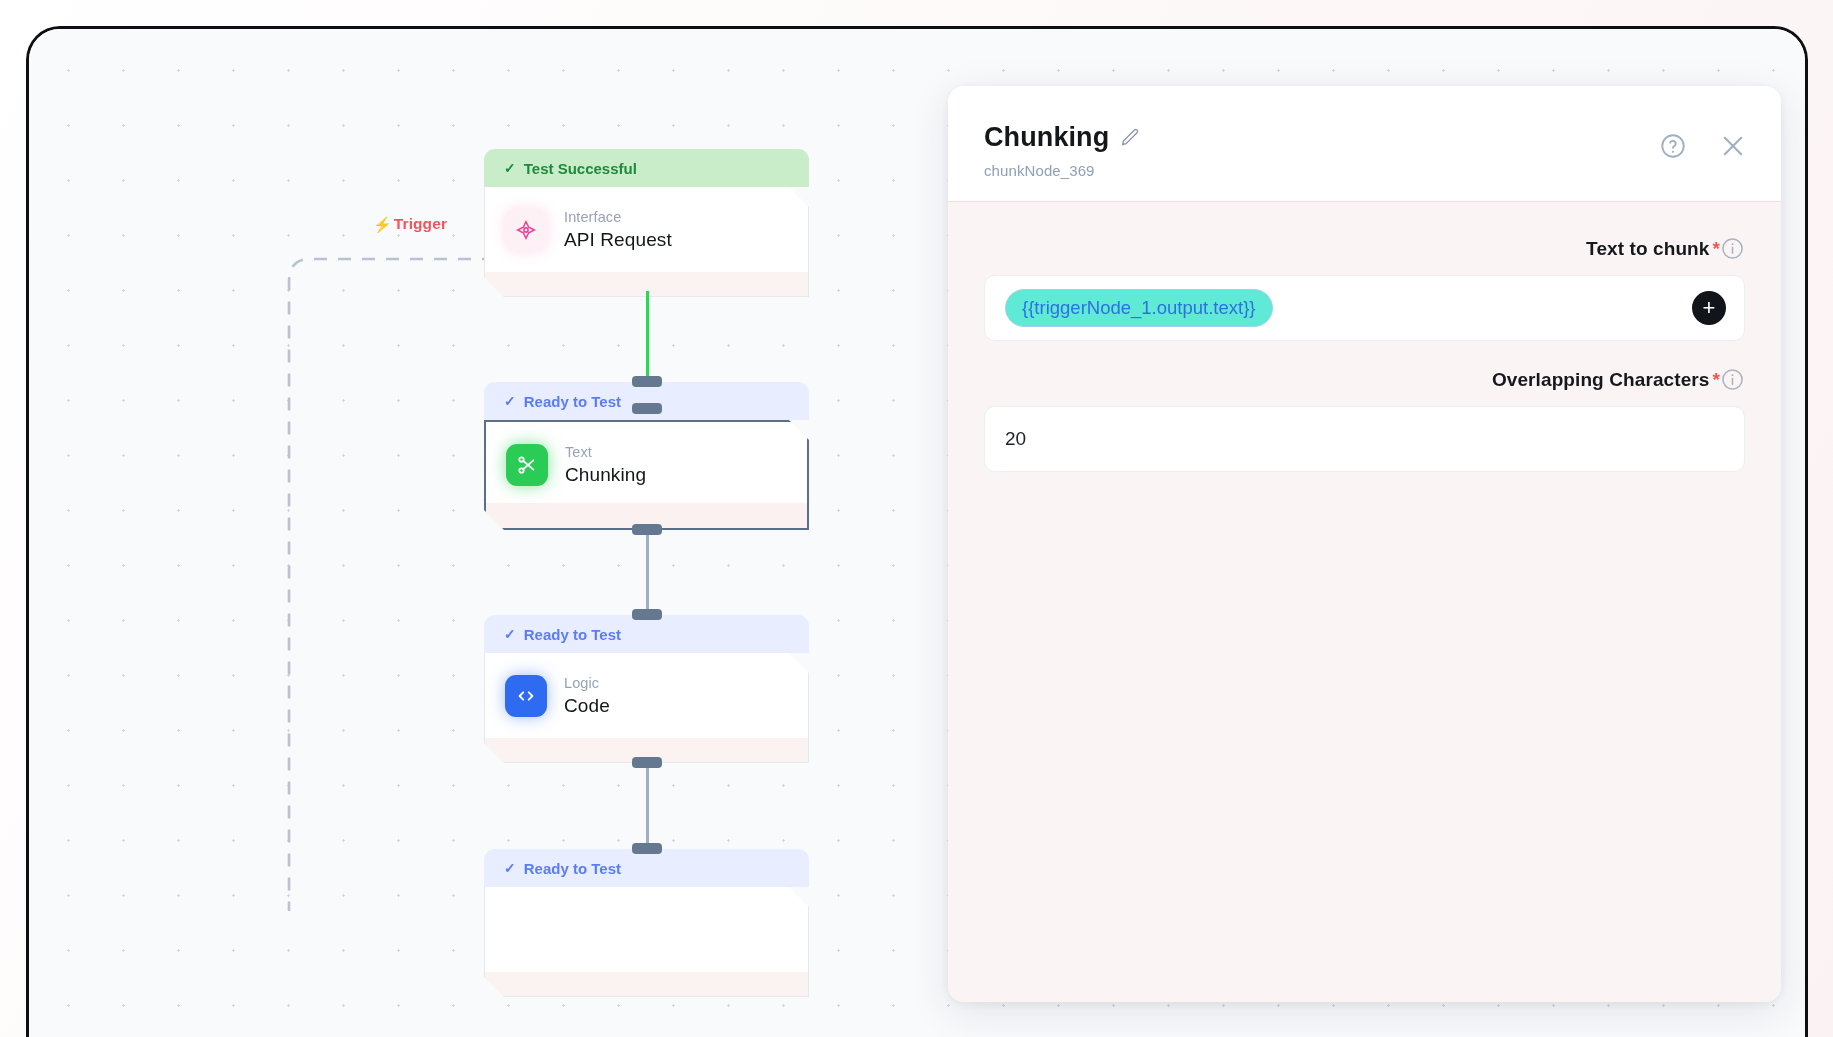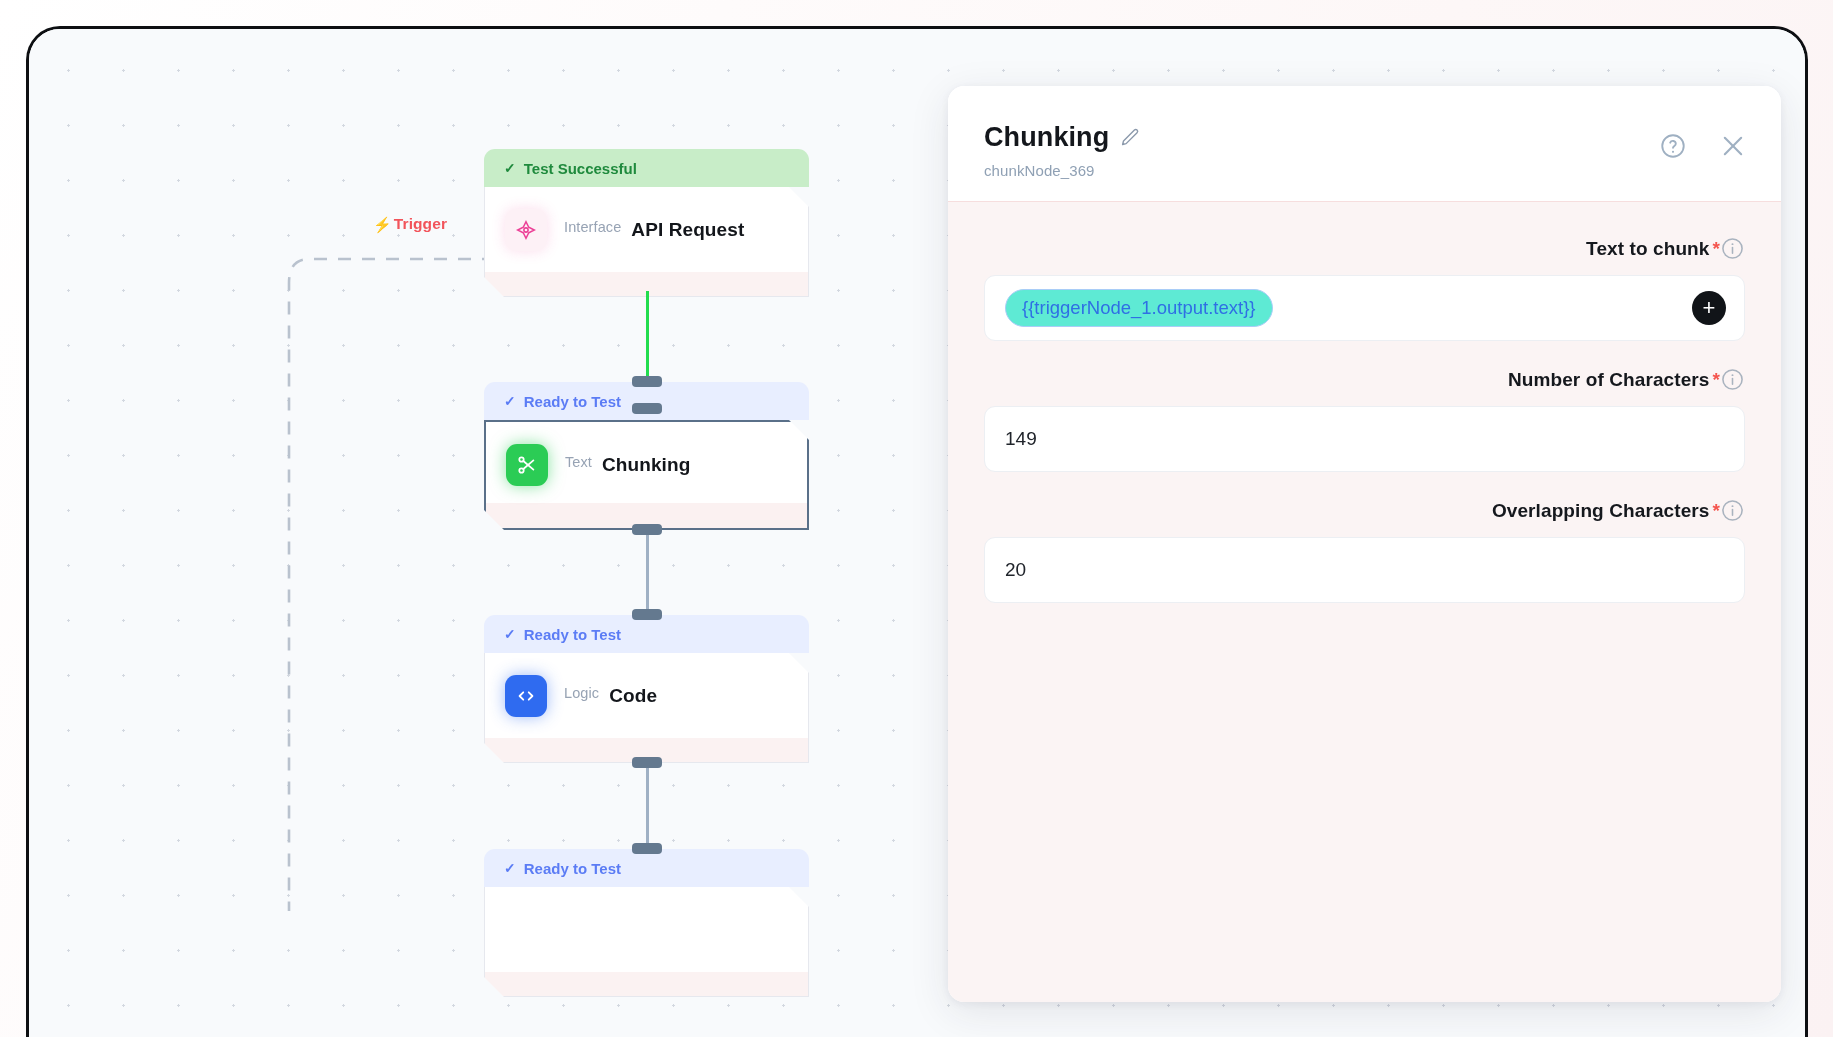--- a/index.html
+++ b/index.html
@@ -133,31 +133,31 @@
     box-shadow: 0 0 14px rgba(236,63,150,.18);
   }
   .icon-data {
     background: #2bcc55;
     box-shadow: 0 0 16px rgba(43,204,85,.55);
   }
   .icon-logic {
     background: #2f6bf0;
     box-shadow: 0 0 16px rgba(47,107,240,.45);
   }
-  .node-text { display: flex; flex-direction: row; gap: 10px; }
+  .node-text { display: flex; flex-direction: column; gap: 4px; }
   .node-cat {
     font-size: 14.5px;
     color: #97a3b4;
     font-weight: 400;
     letter-spacing: .1px;
   }
   .node-title {
     font-size: 19px;
     color: #13161b;
-    font-weight: 700;
+    font-weight: 400;
     letter-spacing: .1px;
   }
 
   
   .port {
     position: absolute;
     left: 50%;
     transform: translateX(-50%);
     width: 30px; height: 11px;
     background: #64798f;
@@ -436,37 +436,20 @@
                   <circle cx="12" cy="7.8" r="0.95" fill="currentColor" stroke="none"></circle>
                 </svg>
               </span>
             </div>
             <div class="input-box token-box">
               <span class="token">{{triggerNode_1.output.text}}</span>
               <button class="add-btn">+</button>
             </div>
           </div>
 
-          <div class="field">
-            <div class="field-label-row">
-              <span class="field-label">
-                <span>Number of Characters</span><span class="req">*</span>
-              </span>
-              <span class="info-icon">
-                <svg width="25" height="25" viewBox="0 0 24 24" fill="none" stroke="currentColor" stroke-width="1.5">
-                  <circle cx="12" cy="12" r="9.2"></circle>
-                  <line x1="12" y1="11" x2="12" y2="16.5" stroke-linecap="round"></line>
-                  <circle cx="12" cy="7.8" r="0.95" fill="currentColor" stroke="none"></circle>
-                </svg>
-              </span>
-            </div>
-            <div class="input-box">
-              <span>149</span>
-            </div>
-          </div>
 
           <div class="field">
             <div class="field-label-row">
               <span class="field-label">
                 <span>Overlapping Characters</span><span class="req">*</span>
               </span>
               <span class="info-icon">
                 <svg width="25" height="25" viewBox="0 0 24 24" fill="none" stroke="currentColor" stroke-width="1.5">
                   <circle cx="12" cy="12" r="9.2"></circle>
                   <line x1="12" y1="11" x2="12" y2="16.5" stroke-linecap="round"></line>

